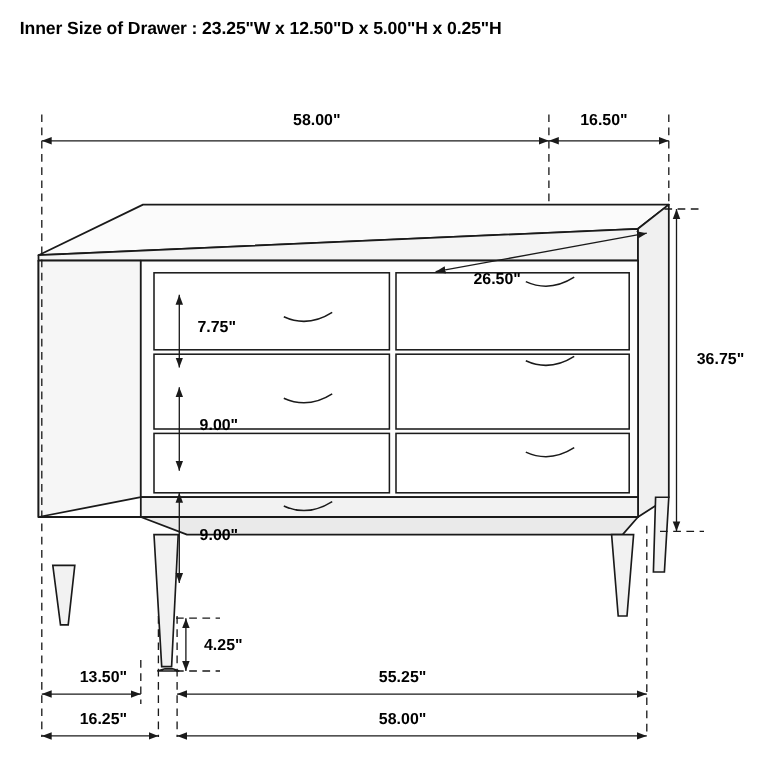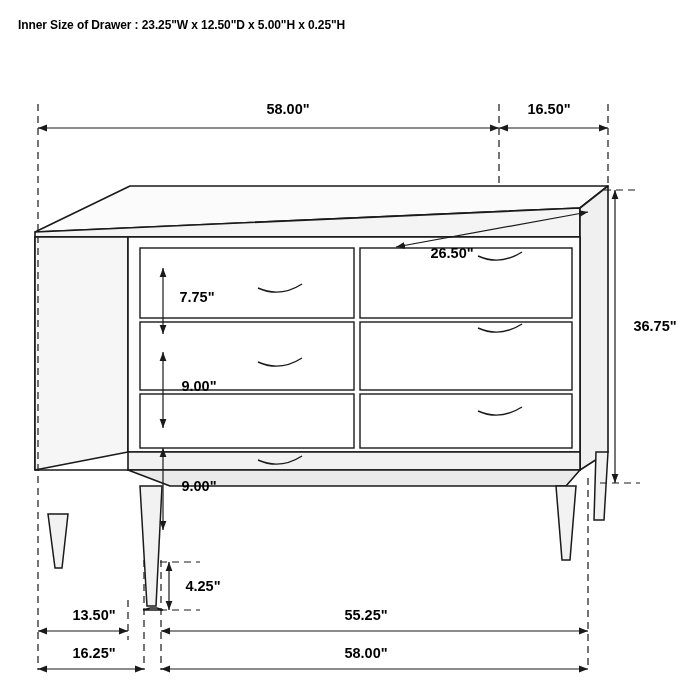--- a/index.html
+++ b/index.html
@@ -17,21 +17,21 @@
   }
   #stage {
     position: relative;
     width: 700px;
     height: 700px;
   }
   .title {
     position: absolute;
     left: 18px;
     top: 18px;
-    font-size: 12px;
+    font-size: 16px;
     font-weight: bold;
     letter-spacing: -0.1px;
     white-space: nowrap;
   }
   svg.diagram {
     position: absolute;
     left: 0;
     top: 0;
     width: 700px;
     height: 700px;

